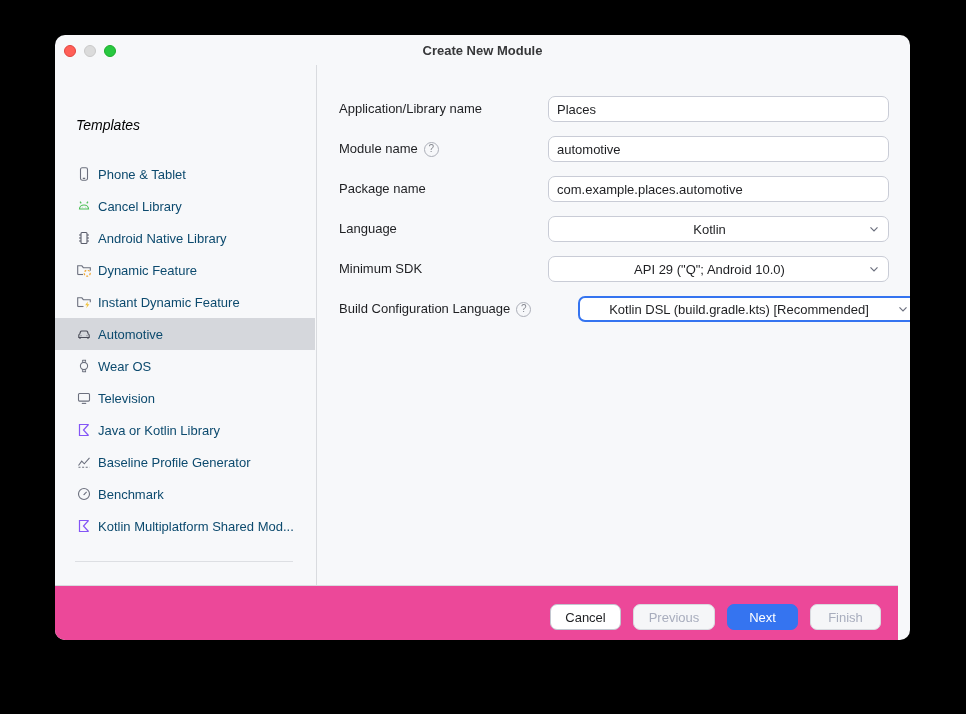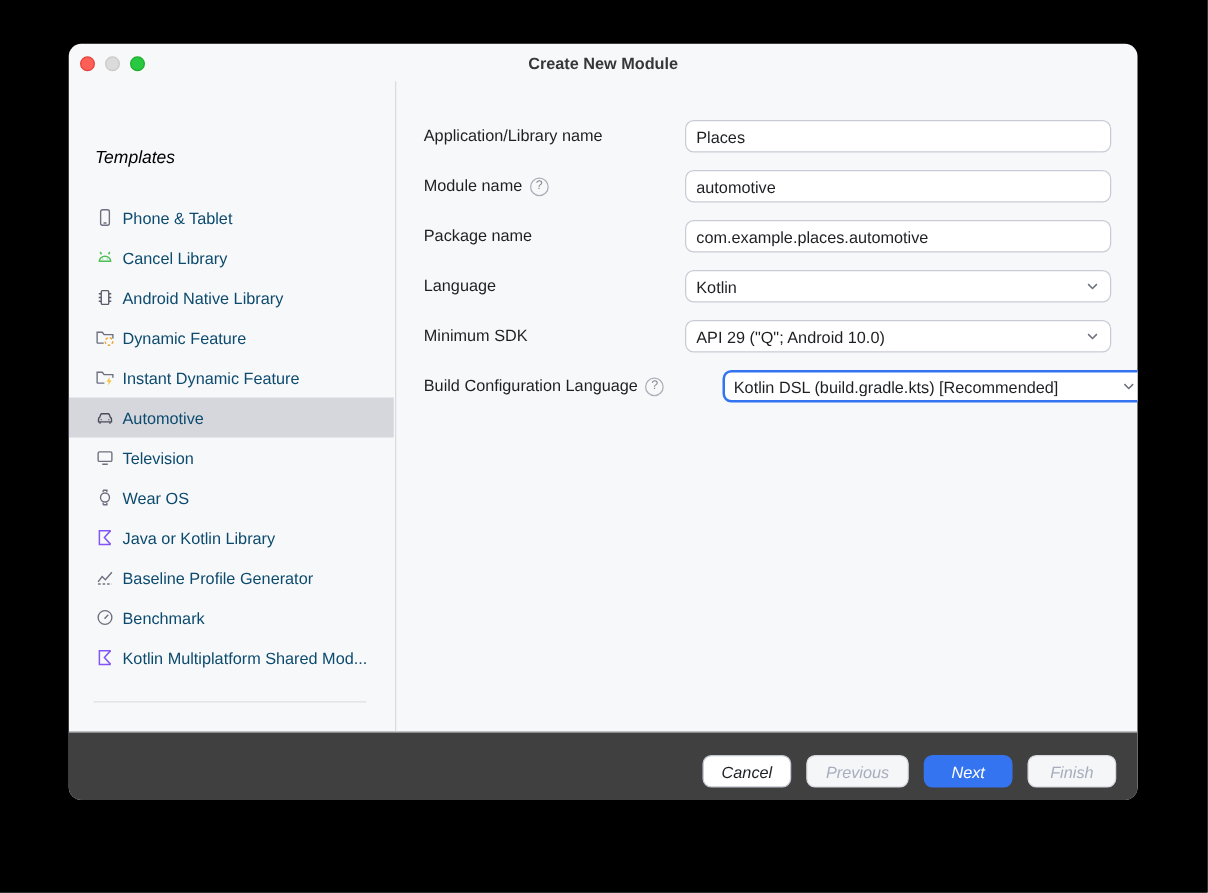--- a/index.html
+++ b/index.html
@@ -36,27 +36,27 @@
              font-size:13px; color:#1E1F22; display:flex; align-items:center; gap:6px; }
   .help { width:15px; height:15px; border:1px solid #ACAFB8; border-radius:50%;
           color:#85888F; font-size:10px; display:inline-flex; align-items:center;
           justify-content:center; line-height:1; }
   .t-field { position:absolute; left:493px; top:0; width:341px; height:26px;
              background:#fff; border:1px solid #C9CCD6; border-radius:7px;
              font-size:13px; color:#1E1F22; padding:0 8px;
              font-family:"Liberation Sans", sans-serif; outline:none; }
   .dropdown { position:absolute; left:493px; top:0; width:341px; height:26px;
               background:#fff; border:1px solid #C9CCD6; border-radius:7px;
-              display:flex; align-items:center; padding:0 26px 0 8px; cursor:default; }
+              display:flex; align-items:center; padding:0 26px 0 8px; cursor:default;justify-content:center; }
   .dropdown.focused { border:2px solid #3574F0; padding-left:7px;margin-left:30px; }
   .dropdown .dval { font-size:13px; color:#1E1F22; white-space:nowrap; overflow:hidden; }
   .chev { position:absolute; right:7px; top:50%; transform:translateY(-50%); width:14px; height:14px; }
   
-  .footer { position:absolute; left:0; bottom:0; right:0; height:55px;
-            background:#404040; border-top:1px solid #D9DBDF;font-style:italic; }
+  .footer { position:absolute; left:0; bottom:0; right:12px; height:55px;
+            background:#ec4899; border-top:1px solid #D9DBDF; }
   .btn-row { position:absolute; right:17px; top:18px; display:flex; gap:12px; }
   .btn { height:26px; border-radius:7px; font-size:13px; display:flex; align-items:center;
          justify-content:center; cursor:default; font-family:"Liberation Sans", sans-serif; }
   .btn.cancel { width:71px; background:#FFFFFF; border:1px solid #C2C6CF; color:#1E1F22; }
   .btn.disabled { background:#F5F6F8; border:1px solid #D8DADF; color:#A8ADBD; }
   .btn.previous { width:82px; }
   .btn.finish { width:71px;text-align:center; }
   .btn.primary { width:71px; background:#3574F0; border:1px solid #3574F0; color:#FFFFFF; }
   svg { display:block; }
 </style>
@@ -149,38 +149,38 @@
               <circle cx="5" cy="9.7" r="0.5" fill="#494B57" stroke="none"></circle>
               <circle cx="11" cy="9.7" r="0.5" fill="#494B57" stroke="none"></circle>
             </svg>
             </span>
           <span class="lbl">Automotive</span>
         </div>
 
         <div class="s-item">
           <span class="ic">
             <svg width="16" height="16" viewBox="0 0 16 16" fill="none" stroke="#6C707E" stroke-width="1.1">
-              <rect x="2.5" y="3.5" width="11" height="7.6" rx="1"></rect>
-              <line x1="5.8" y1="13.4" x2="10.2" y2="13.4"></line>
-            </svg>
-            </span>
-          <span class="lbl">Television</span>
-        </div>
-
-        <div class="s-item">
-          <span class="ic">
-            <svg width="16" height="16" viewBox="0 0 16 16" fill="none" stroke="#6C707E" stroke-width="1.1">
               <circle cx="8" cy="8" r="3.6"></circle>
               <path d="M6.5 2.2 h3 v1.6"></path>
                 <path d="M6.5 2.2 v1.6"></path>
               <path d="M6.5 13.8 h3 v-1.6"></path>
                 <path d="M6.5 13.8 v-1.6"></path>
             </svg>
             </span>
           <span class="lbl">Wear OS</span>
+        </div>
+
+        <div class="s-item">
+          <span class="ic">
+            <svg width="16" height="16" viewBox="0 0 16 16" fill="none" stroke="#6C707E" stroke-width="1.1">
+              <rect x="2.5" y="3.5" width="11" height="7.6" rx="1"></rect>
+              <line x1="5.8" y1="13.4" x2="10.2" y2="13.4"></line>
+            </svg>
+            </span>
+          <span class="lbl">Television</span>
         </div>
 
         <div class="s-item">
           <span class="ic">
             <svg width="16" height="16" viewBox="0 0 16 16" fill="none" stroke="#8455F6" stroke-width="1.2">
               <path d="M12.5 2.5 H3.5 V13.5 H12.5"></path>
                 <path d="M12.5 2.5 L7.5 8 L12.5 13.5"></path>
             </svg>
             </span>
           <span class="lbl">Java or Kotlin Library</span>

